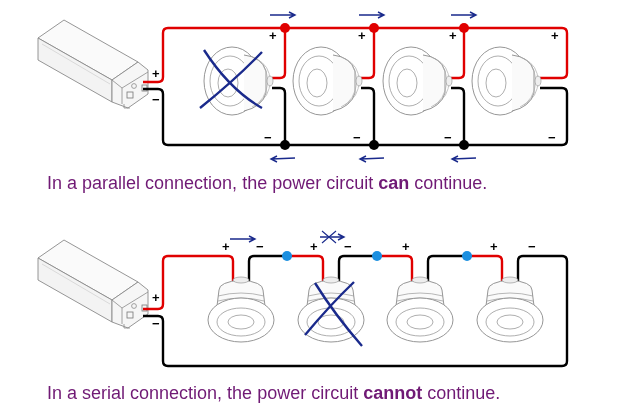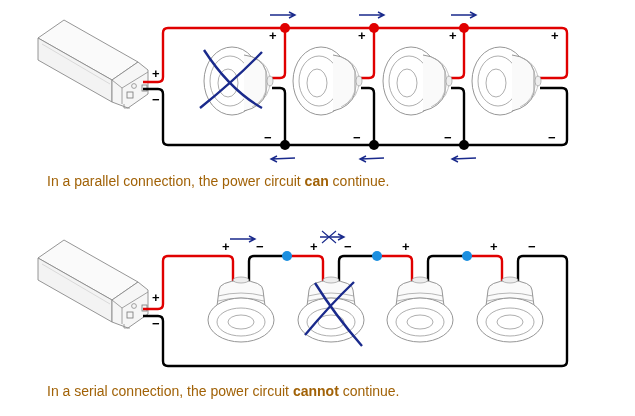--- a/index.html
+++ b/index.html
@@ -1,18 +1,18 @@
 <!DOCTYPE html>
 <html><head>
 <meta charset="utf-8">
 <style>
   html, body { margin: 0; padding: 0; background: #ffffff; }
   body { width: 635px; height: 416px; position: relative; overflow: hidden; font-family: "Liberation Sans", sans-serif; }
   svg { position: absolute; left: 0; top: 0; }
-  .caption { position: absolute; left: 47px; font-size: 14px; color: #a16207; white-space: nowrap; }
+  .caption { position: absolute; left: 47px; font-size: 18px; color: #701a75; white-space: nowrap; }
   .caption b { font-weight: bold; }
   #cap1 { top: 173px; }
   #cap2 { top: 383px; }
   .sign { font-family: "Liberation Sans", sans-serif; font-weight: bold; font-size: 13px; fill: #000; }
 </style>
 </head>
 <body>
 
 <svg width="635" height="416" viewBox="0 0 635 416">
   <defs>

